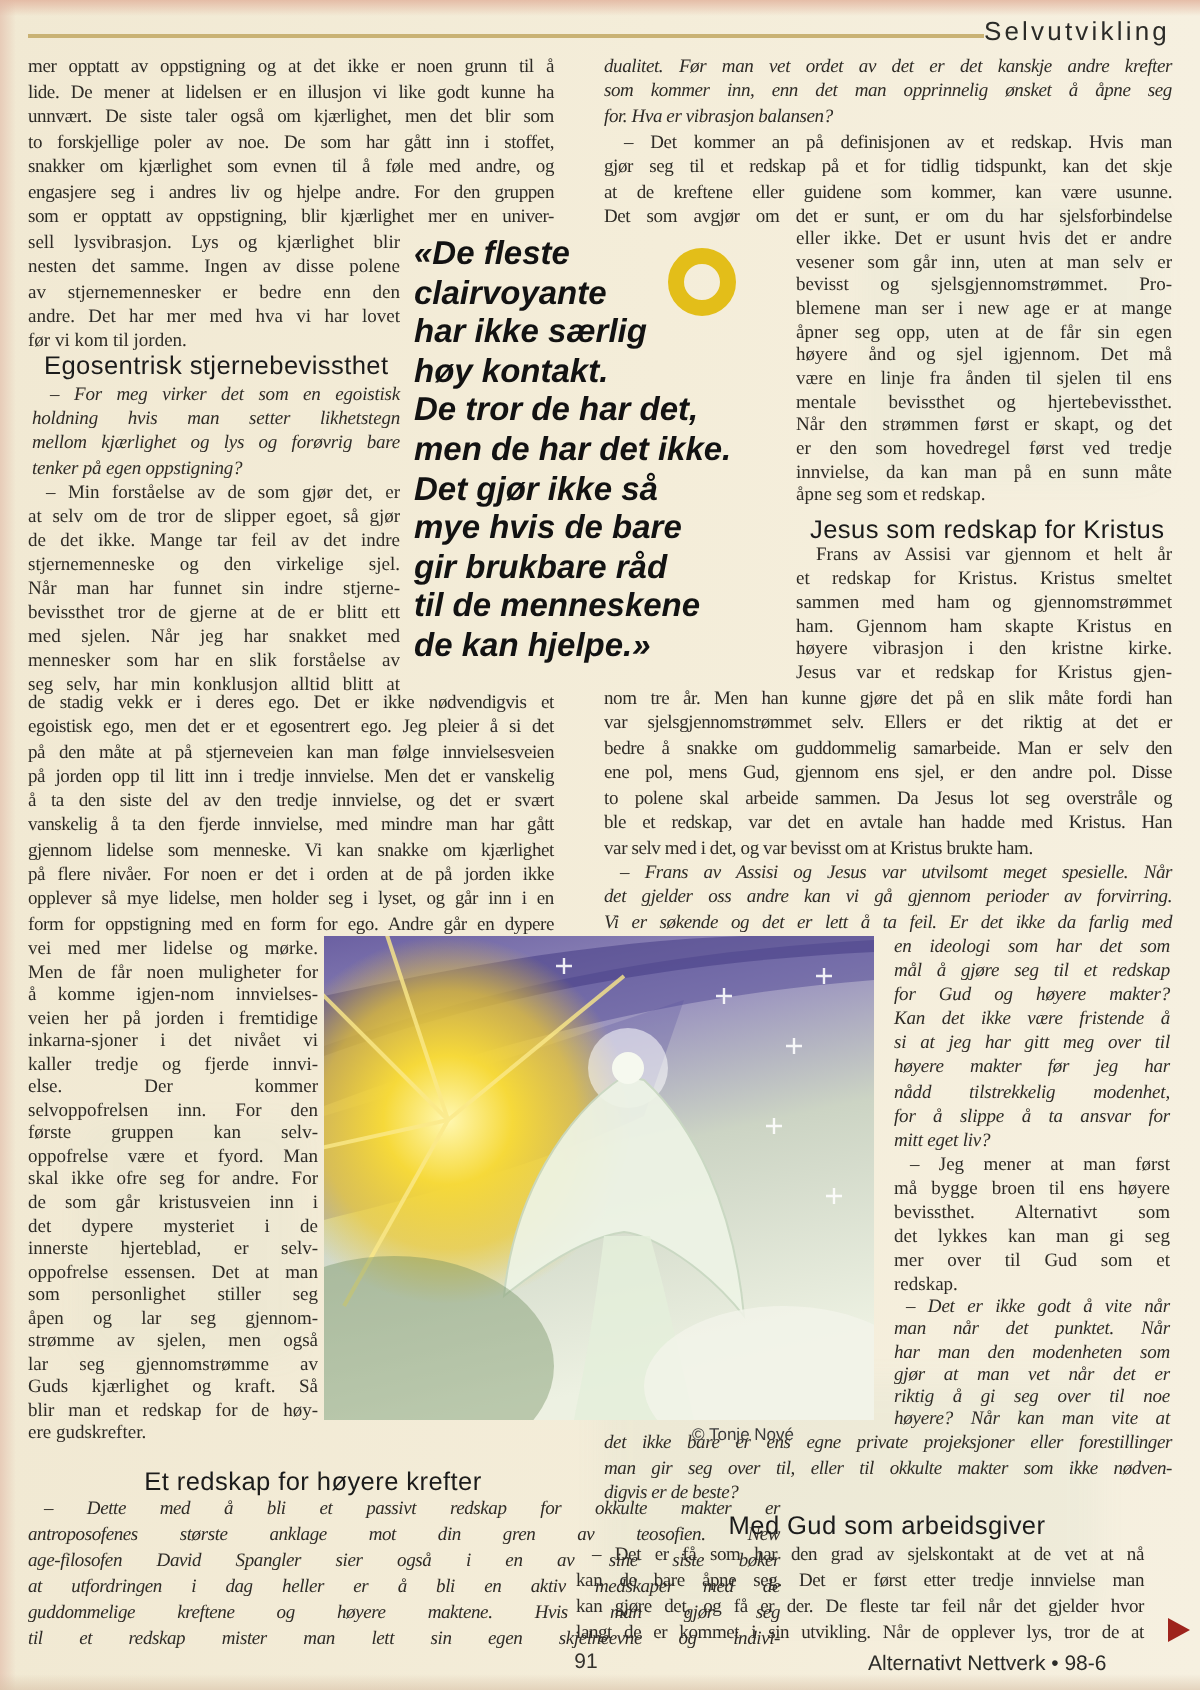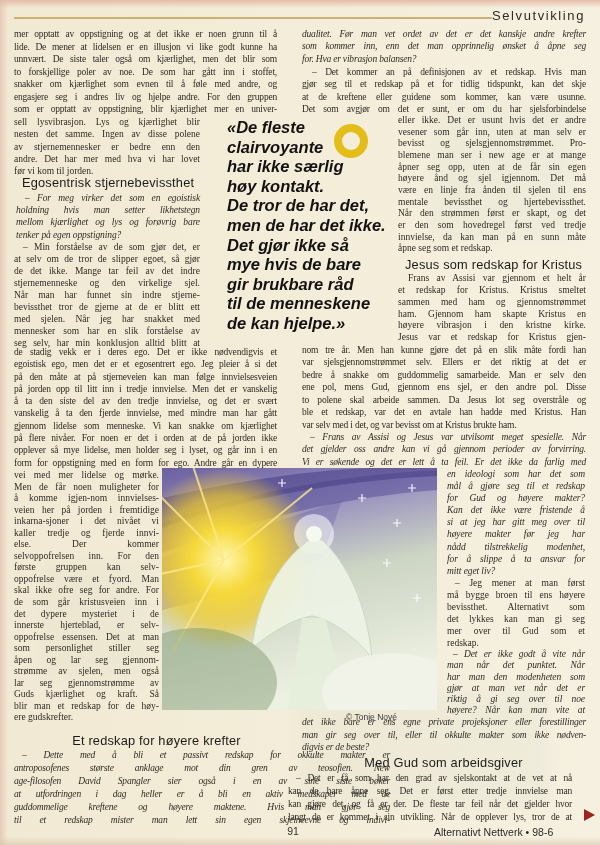--- a/index.html
+++ b/index.html
@@ -21,21 +21,21 @@
   .ita{font-style:italic;letter-spacing:-0.1px;}
   .tight{letter-spacing:-0.2px;}
   .tl{min-height:1em;}
   .jl{text-align:justify;text-align-last:justify;}
   .ll{text-align:left;text-align-last:left;}
   .hd{position:absolute;font-family:"Liberation Sans",sans-serif;font-size:12.8px;
         letter-spacing:0.2px;color:#1b1b1b;}
   .hd-center{text-align:center;}
   .pq{position:absolute;left:207px;top:118px;width:188px;
         font-family:"Liberation Sans",sans-serif;font-style:italic;font-weight:700;
-        font-size:16.5px;line-height:19.6px;color:#121212;margin-left:20px;}
+        font-size:16.5px;line-height:19.6px;color:#121212;}
   .pq .tl{text-align:left !important;text-align-last:left !important;}
   .ring{position:absolute;left:334px;top:124px;width:18px;height:18px;
         border:8px solid #e3be19;border-radius:50%;}
   .art{position:absolute;left:162px;top:468px;width:275px;height:242px;}
   .credit{position:absolute;left:277px;top:712px;width:120px;text-align:right;
         font-family:"Liberation Sans",sans-serif;font-size:8.5px;color:#3a3a3a;}
   .pagenum{position:absolute;left:278px;top:825px;width:30px;text-align:center;
         font-family:"Liberation Sans",sans-serif;font-size:10.5px;color:#33312c;}
   .magline{position:absolute;left:434px;top:826px;width:150px;text-align:left;
         font-family:"Liberation Sans",sans-serif;font-size:10.5px;color:#2a2a27;}

